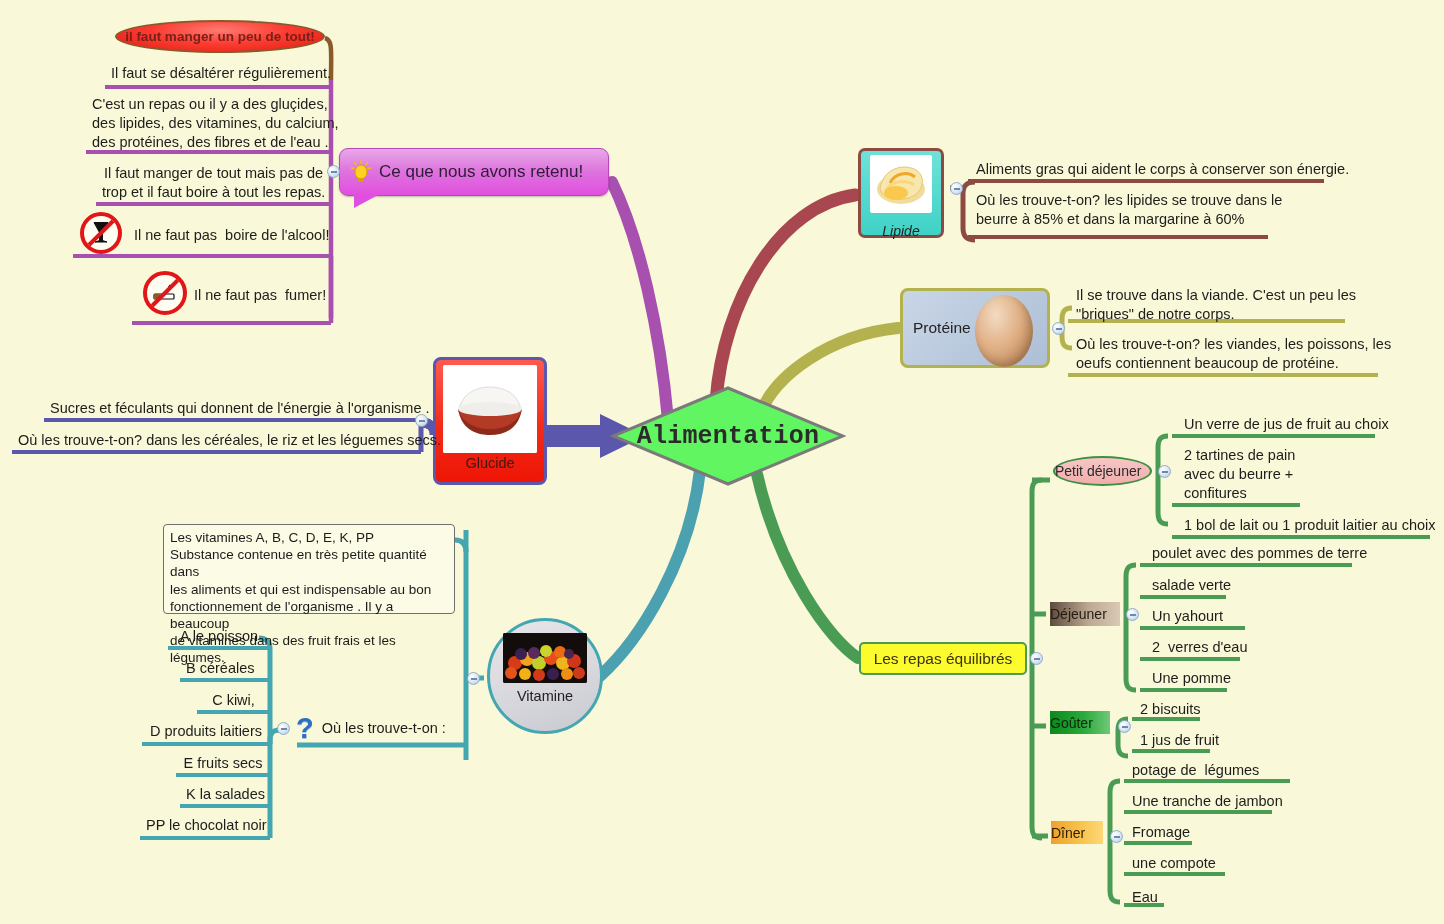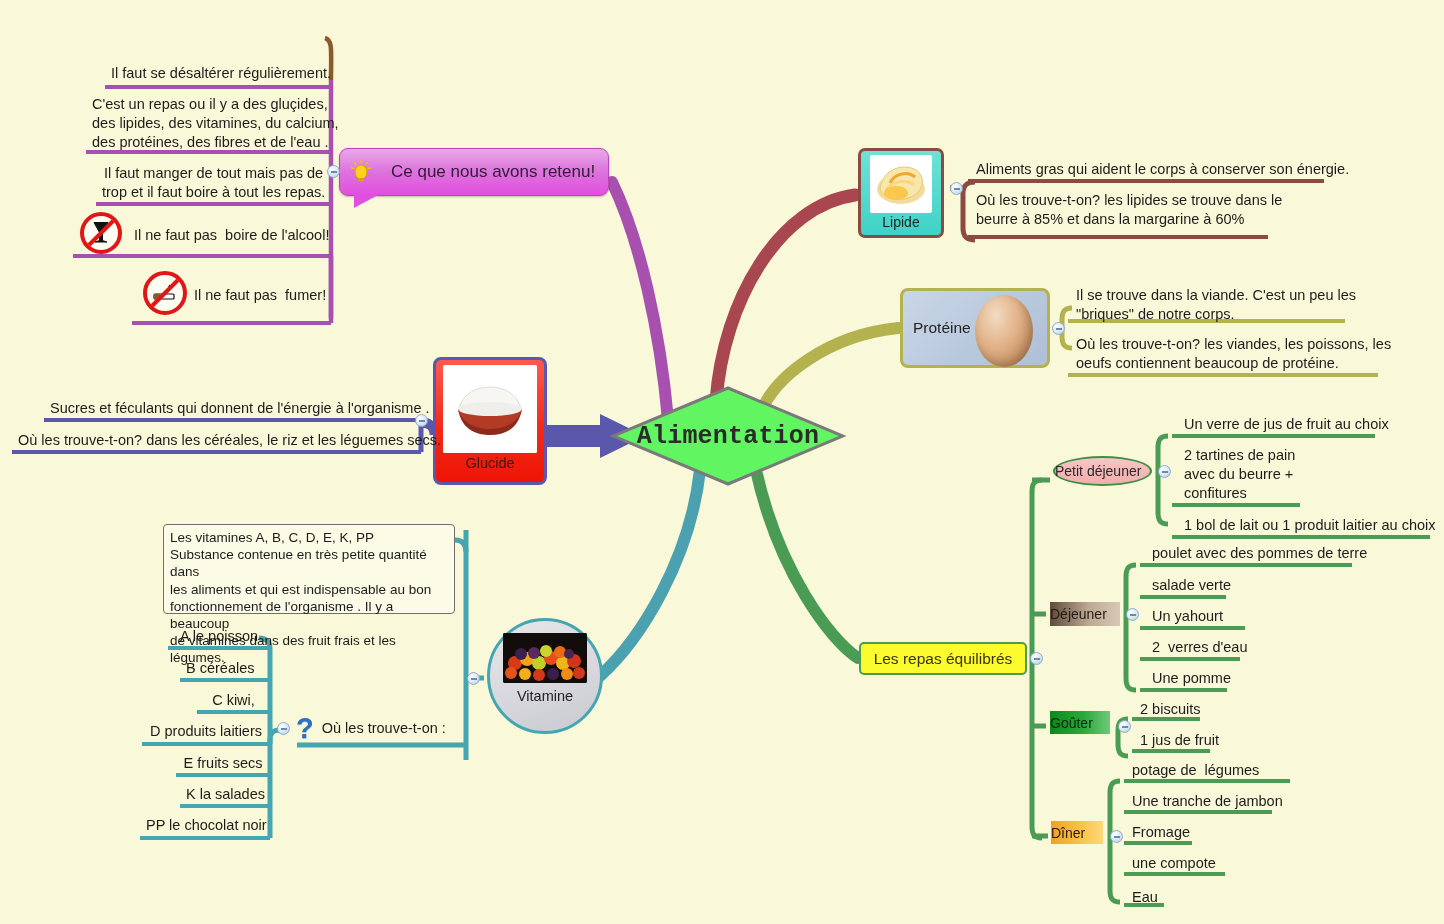--- a/index.html
+++ b/index.html
@@ -42,21 +42,21 @@
   .callout{
     position:absolute;left:339px;top:148px;width:270px;height:48px;
     border-radius:9px;
     background:linear-gradient(180deg,#e8a8e8 0%,#dd74dd 48%,#e14fe0 100%);
     border:1px solid #b945b9;
     box-shadow:0 1px 2px rgba(0,0,0,.25);
     display:flex;align-items:center;
     padding-left:10px;
     box-sizing:border-box;
   }
-  .callout .txt{font-size:17px;color:#2e1b34;margin-left:12px;}
+  .callout .txt{font-size:17px;color:#2e1b34;}
   .callout:after{
     content:"";position:absolute;left:14px;bottom:-13px;
     width:0;height:0;border-left:0 solid transparent;
     border-right:26px solid transparent;border-top:14px solid #e14fe0;
   }
   .bulb{
     width:22px;height:24px;margin-right:7px;position:relative;flex:0 0 auto;
   }
 
   
@@ -74,21 +74,21 @@
   .box-lipide{
     position:absolute;left:858px;top:148px;width:86px;height:90px;
     background:linear-gradient(180deg,#6fe2d8 0%,#3fd2c6 100%);
     border:3px solid #8c4a42;border-radius:7px;
     box-sizing:border-box;text-align:center;
   }
   .box-lipide .thumb{
     width:62px;height:58px;margin:4px auto 0;background:#fff;border-radius:3px;
     position:relative;overflow:hidden;
   }
-  .box-lipide .cap{font-size:14px;color:#222;margin-top:1px;}
+  .box-lipide .cap{font-size:14px;color:#222;margin-top:10px;font-style:italic;}
 
   
   .box-proteine{
     position:absolute;left:900px;top:288px;width:150px;height:80px;
     background:linear-gradient(135deg,#c9d6e6 0%,#b9c9dd 55%,#aebfd6 100%);
     border:3px solid #b3b24e;border-radius:8px;
     box-sizing:border-box;
     display:flex;align-items:center;
   }
   .box-proteine .cap{font-size:15.5px;color:#232323;margin-left:10px;}
@@ -322,20 +322,23 @@
           <line x1="20.5" y1="8" x2="18" y2="8.5"></line>
         </g>
         <ellipse cx="11" cy="12" rx="6" ry="7" fill="#ffd21f" stroke="#d8a000" stroke-width="1"></ellipse>
         <rect x="8" y="18" width="6" height="4" rx="1" fill="#d8a000"></rect>
       </svg>
     </span>
     <span class="txt">Ce que nous  avons retenu!</span>
   </div>
   <div class="bubble" style="left:327px;top:165px"></div>
 
+  <div class="red-ellipse">
+    <span>il faut manger un peu de tout!</span>
+  </div>
 
   <div class="leaf" style="left:105px;top:63px;width:226px;text-align:center">Il faut se désaltérer régulièrement.</div>
 
   <div class="leaf" style="left:86px;top:94px;width:245px;">C'est un repas ou il y a des gluçides,
 des lipides, des vitamines, du calcium,
 des protéines, des fibres et de l'eau .</div>
 
   <div class="leaf" style="left:96px;top:163px;width:235px;text-align:center">Il faut manger de tout mais pas de
 trop et il faut boire à tout les repas.</div>
 

